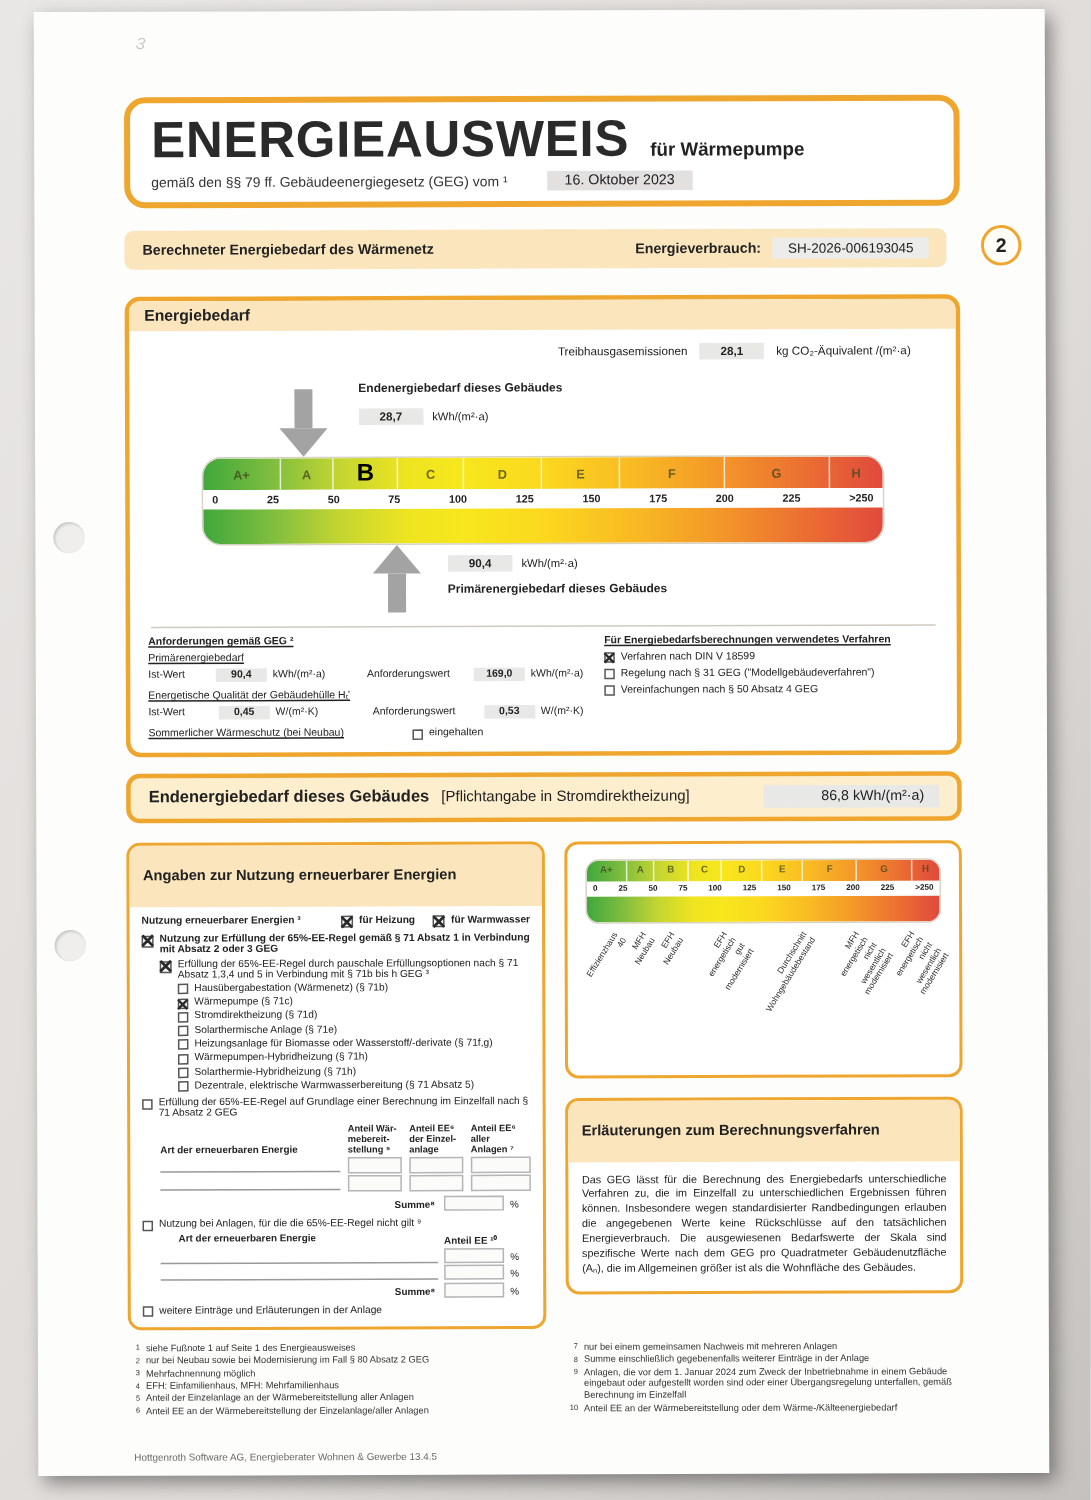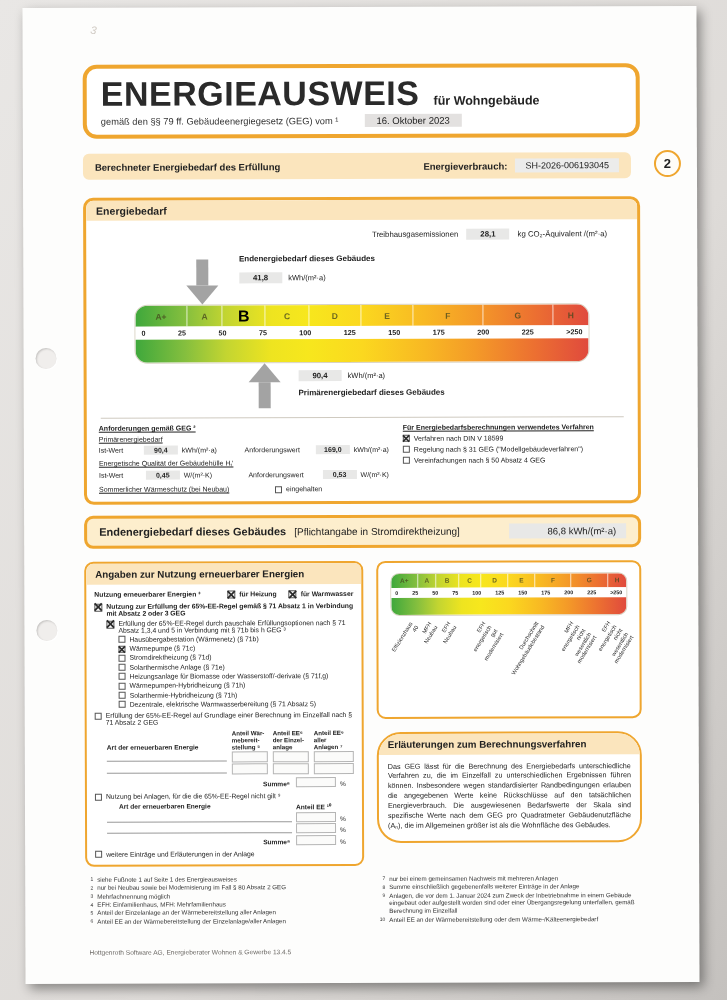--- a/index.html
+++ b/index.html
@@ -83,21 +83,21 @@
   .banner { margin-top:11px; border:3px solid #efa62f; border-radius:9px; background:#fdeecd; padding:6px 12px; display:flex; align-items:center; }
   .banner .bl { font-weight:bold; font-size:11px; color:#222; }
   .banner .bb { font-size:10px; margin-left:8px; color:#222; }
   .banner .bv { margin-left:auto; background:#e8e8e7; font-size:9.5px; padding:2px 10px 2px 38px; color:#222; }
 
   
   .cols { display:flex; gap:13px; margin-top:13px; align-items:flex-start; }
   .colL { width:279px; }
   .colR { flex:1; }
   .sbox { border:2.5px solid #efa62f; border-radius:9px; background:#fff; overflow:hidden; }
-  .shead { background:#fbe5bd; padding:5px 9px; font-weight:bold; font-size:9.8px; color:#222; }
+  .shead { background:#fbe5bd; padding:15px 9px; font-weight:bold; font-size:9.8px; color:#222; }
   .sbody { padding:6px 8px 7px; font-size:6.8px; color:#222; }
   .renrow1 { display:flex; align-items:center; gap:4px; font-weight:bold; }
   .renrow1 .sp { flex:1; }
   .ind1 { margin-left:12px; }
   .ind2 { margin-left:24px; }
   .opt { display:flex; gap:4px; align-items:flex-start; margin-top:1.8px; }
 
   .t1 { display:grid; grid-template-columns:1fr 36px 36px 40px; column-gap:5px; margin:4px 0 0 12px; }
   .t1 .th { font-size:6.2px; font-weight:bold; white-space:pre-line; }
   .t1 .ln { border-bottom:1px solid #999; height:11px; }
@@ -115,21 +115,21 @@
   .mini .letters { height:14px; }
   .mini .lt { font-size:6.5px; }
   .mini .ticks { height:10px; font-size:5.4px; padding:0 4px; }
   .mini .bigbar { height:17px; }
   .mini.scale { border-radius:9px; }
   .markers { position:relative; height:92px; margin:2px 6px 0; }
   .mk { position:absolute; top:3px; width:0; }
   .mk span { display:inline-block; transform-origin:0 0; transform:rotate(-58deg) translateX(-100%); white-space:pre-line; text-align:right; font-size:5.7px; line-height:1.2; color:#2e2e2e; }
 
   
-  .expl { margin-top:13px;border-radius:24px; }
+  .expl { margin-top:13px; }
   .expl .sbody { font-size:7.2px; line-height:1.38; text-align:justify; padding:7px 9px 10px; }
 
   
   .fnotes { display:flex; gap:13px; margin-top:8px; }
   .fnL { width:279px; }
   .fnR { flex:1; }
   .fn { display:flex; gap:4px; font-size:6.2px; color:#333; line-height:1.25; margin-top:.6px; }
   .fn .n { width:8px; text-align:right; flex:none; font-size:5px; padding-top:.5px; }
   .footer { margin-top:24px; font-size:6.6px; color:#6d6a66; padding-left:4px; }
 </style>
@@ -140,31 +140,31 @@
   <div class="paper">
     <div class="pencil">3</div>
     <div class="hole" style="top:340px;"></div>
     <div class="hole" style="top:612px;"></div>
 
     <div class="content">
 
       <div class="titlebox">
         <div class="titlerow">
           <span class="doctitle">ENERGIEAUSWEIS</span>
-          <span class="docsub">für Wohngebäude</span>
+          <span class="docsub">für Wärmepumpe</span>
         </div>
         <div class="lawrow">
           <span>gemäß den §§ 79 ff. Gebäudeenergiegesetz (GEG) vom ¹</span>
           <span class="datebox">16. Oktober 2023</span>
         </div>
       </div>
 
       <div class="hdrwrap">
         <div class="hdrbar">
-          <span class="hdrleft">Berechneter Energiebedarf des Erfüllung</span>
+          <span class="hdrleft">Berechneter Energiebedarf des Wärmenetz</span>
           <span class="reglabel">Energieverbrauch:</span>
           <span class="regval">SH-2026-006193045</span>
         </div>
         <div class="badge">2</div>
       </div>
 
       <div class="obox main-box">
         <div class="ohead">Energiebedarf</div>
         <div class="obody">
           <div class="ghgrow">
@@ -174,21 +174,21 @@
           </div>
 
           <div class="scalewrap">
             <div class="above">
               <div class="arrow" style="left:calc(15% - 16px); bottom:0;">
                 <div class="stem"></div>
                   <div class="headdn"></div>
               </div>
               <div class="endlbl">Endenergiebedarf dieses Gebäudes</div>
               <div class="endvalrow">
-                <span class="gv">41,8</span>
+                <span class="gv">28,7</span>
                 <span>kWh/(m²·a)</span>
               </div>
             </div>
 
             <div class="scale">
               <div class="letters egrad">
                 <div class="lt">A+</div>
                 <div class="lt">A</div>
                 <div class="lt checked">B</div>
                 <div class="lt">C</div>

